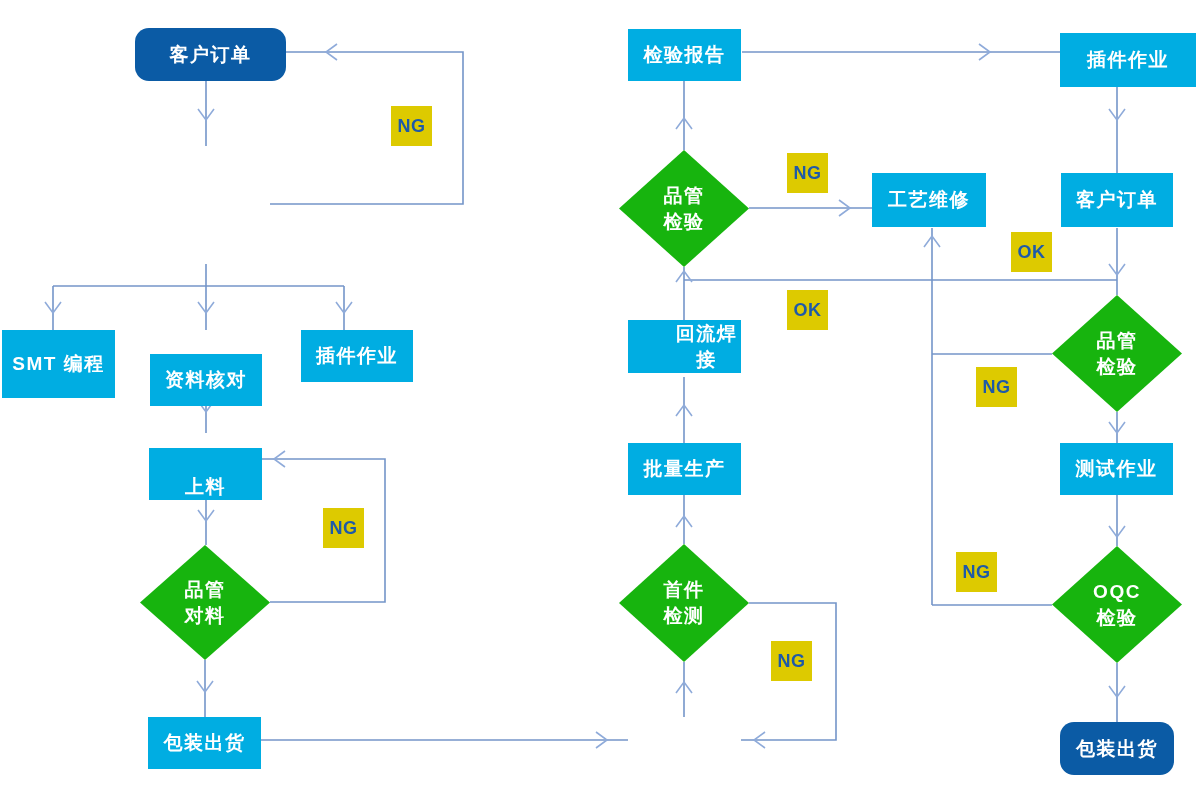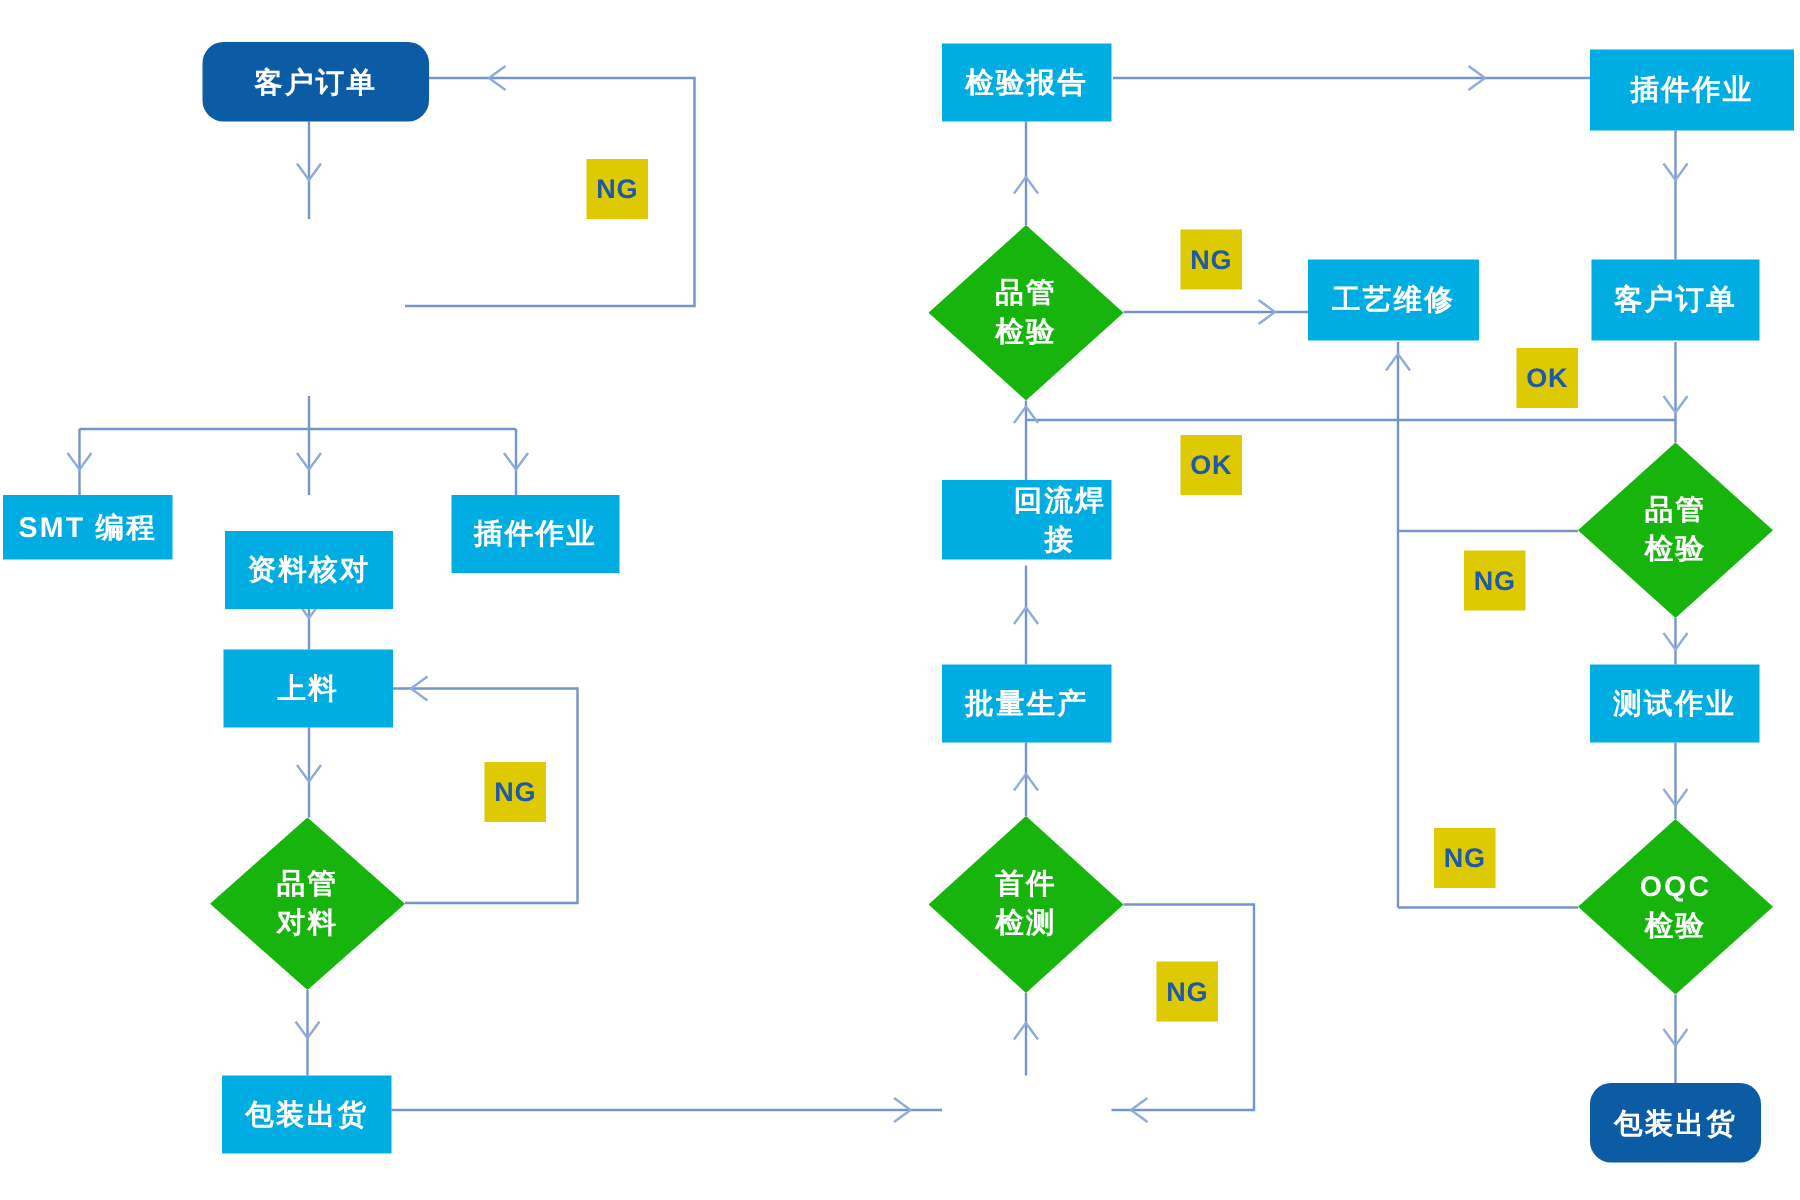--- a/index.html
+++ b/index.html
@@ -94,30 +94,30 @@
       <polyline points="979,44 990,52 979,60"></polyline>
       <polyline points="596,732 607,740 596,748"></polyline>
     </g>
   </svg>
 
   <div class="layer">
 
     <div class="node box terminal" style="left:135px;top:28px;width:151px;height:53px;">
       <span>客户订单</span>
     </div>
-    <div class="node box" style="left:2px;top:330px;width:113px;height:43px;">
+    <div class="node box" style="left:2px;top:330px;width:113px;height:68px;">
       <span>SMT 编程</span>
     </div>
     <div class="node box" style="left:150px;top:330px;width:112px;height:52px;margin-top:24px;">
       <span>资料核对</span>
     </div>
     <div class="node box" style="left:301px;top:330px;width:112px;height:52px;">
       <span>插件作业</span>
     </div>
-    <div class="node box" style="left:149px;top:433px;width:113px;height:52px;">
+    <div class="node box" style="left:149px;top:448px;width:113px;height:52px;align-items:flex-end;">
       <span>上料</span>
     </div>
     <div class="node box" style="left:148px;top:717px;width:113px;height:52px;">
       <span>包装出货</span>
     </div>
     <div class="node box" style="left:628px;top:29px;width:113px;height:52px;">
       <span>检验报告</span>
     </div>
     <div class="node box" style="left:872px;top:173px;width:114px;height:54px;">
       <span>工艺维修</span>

